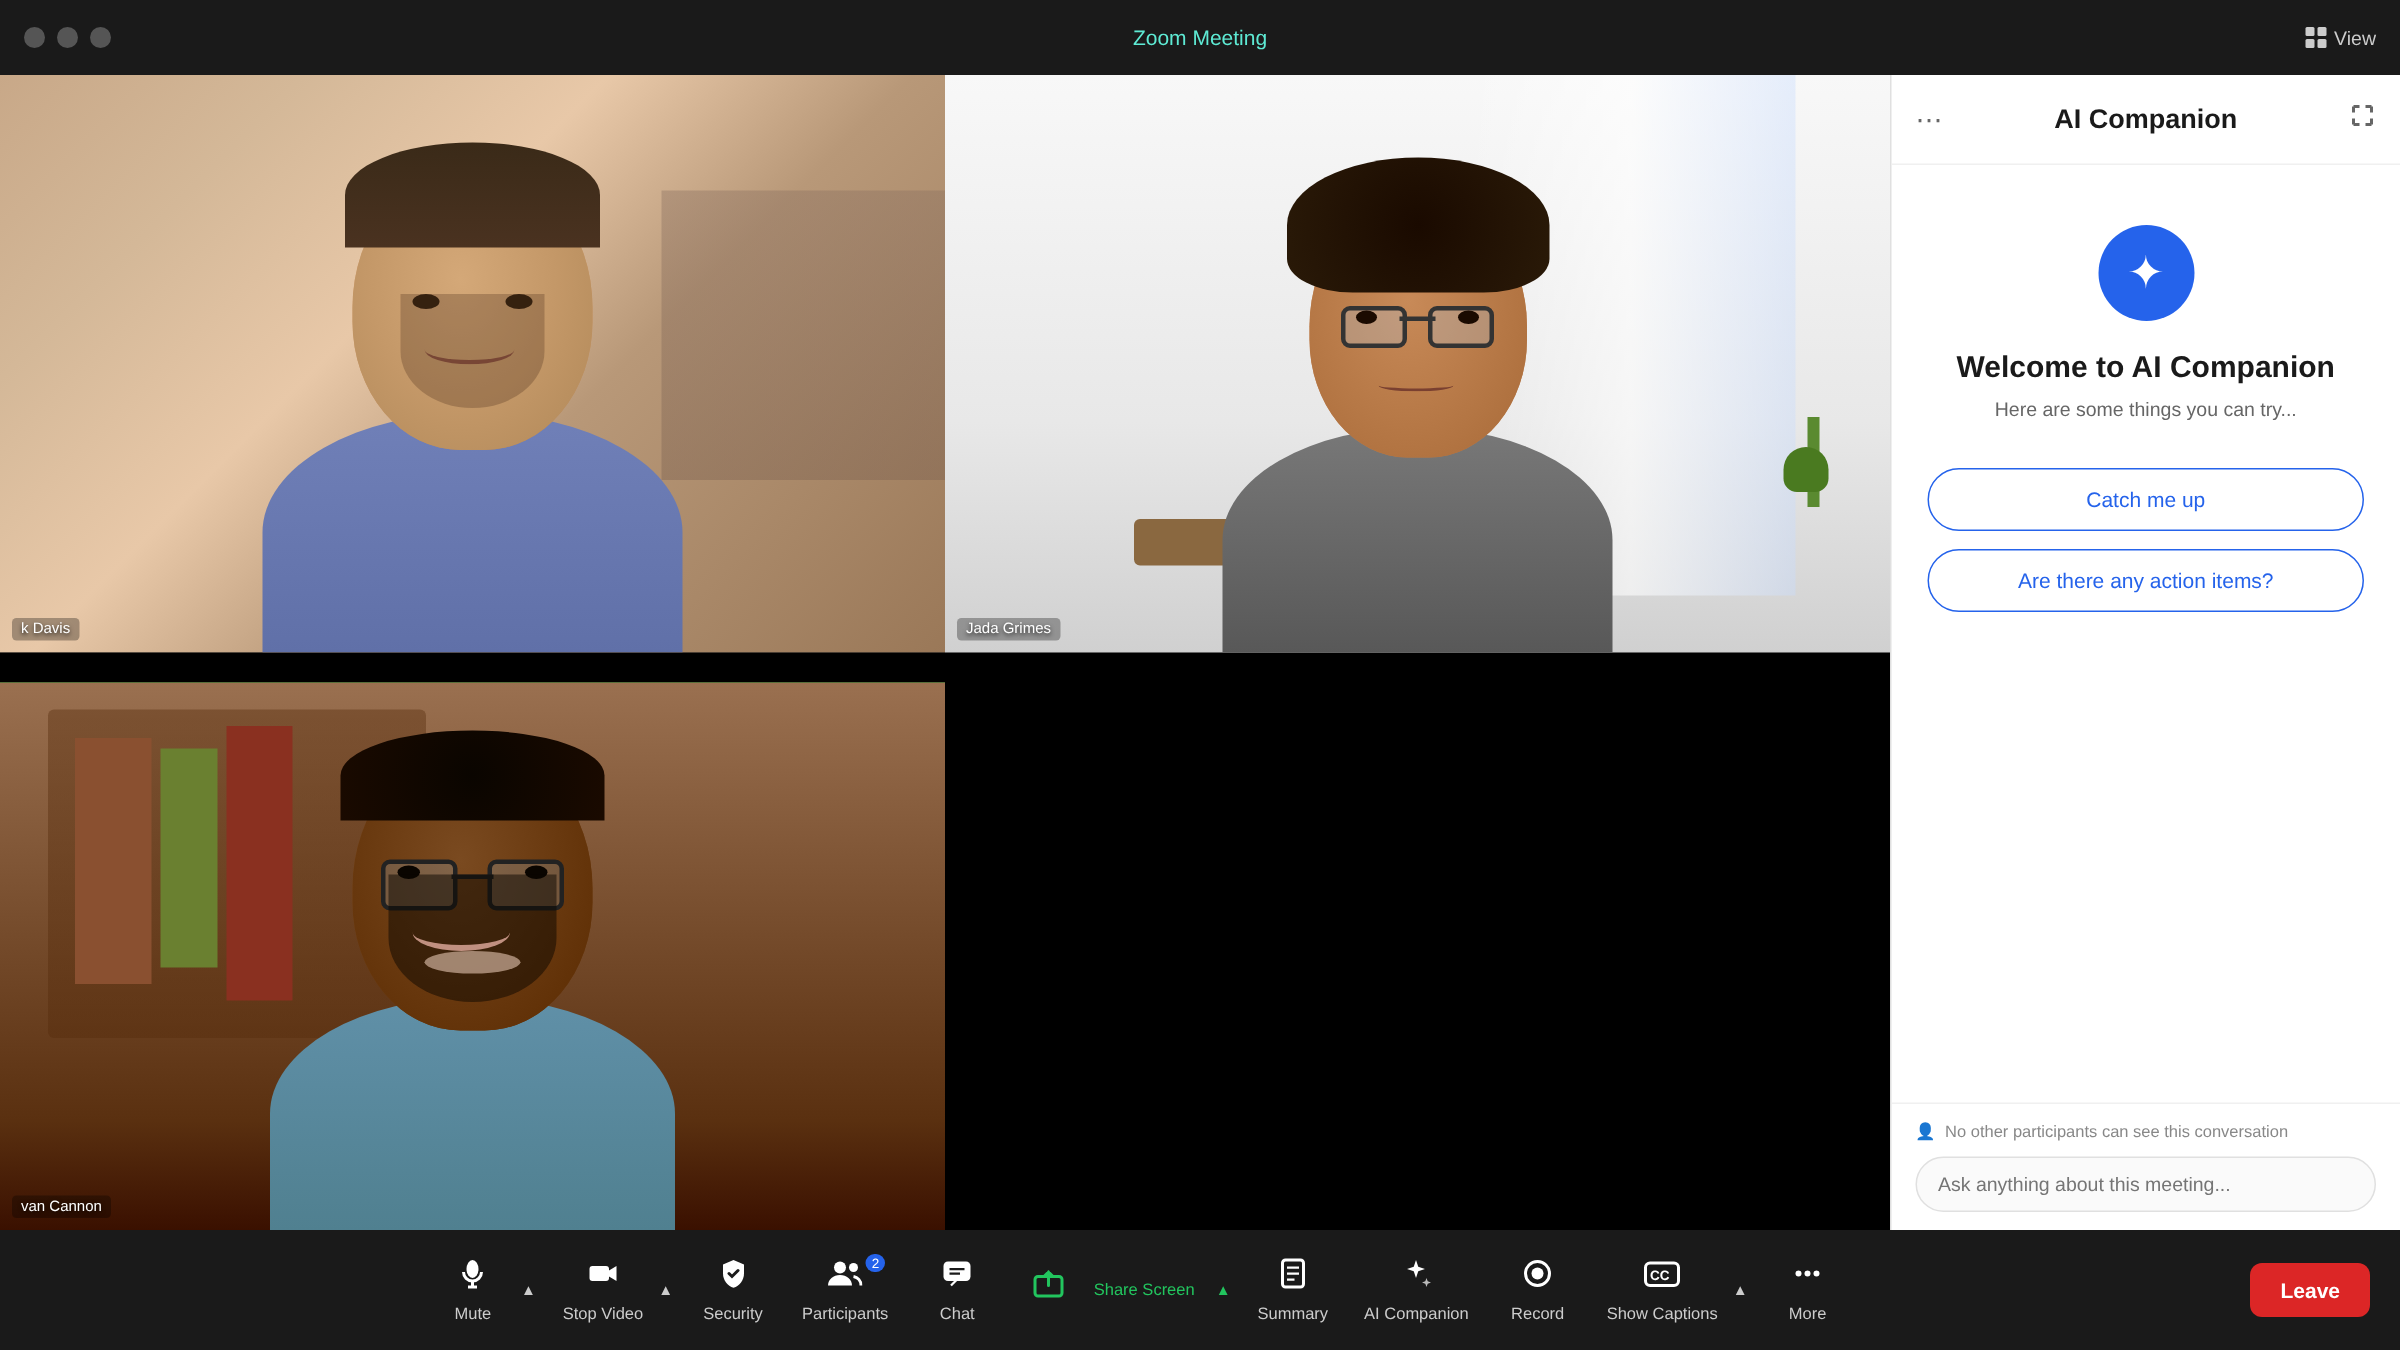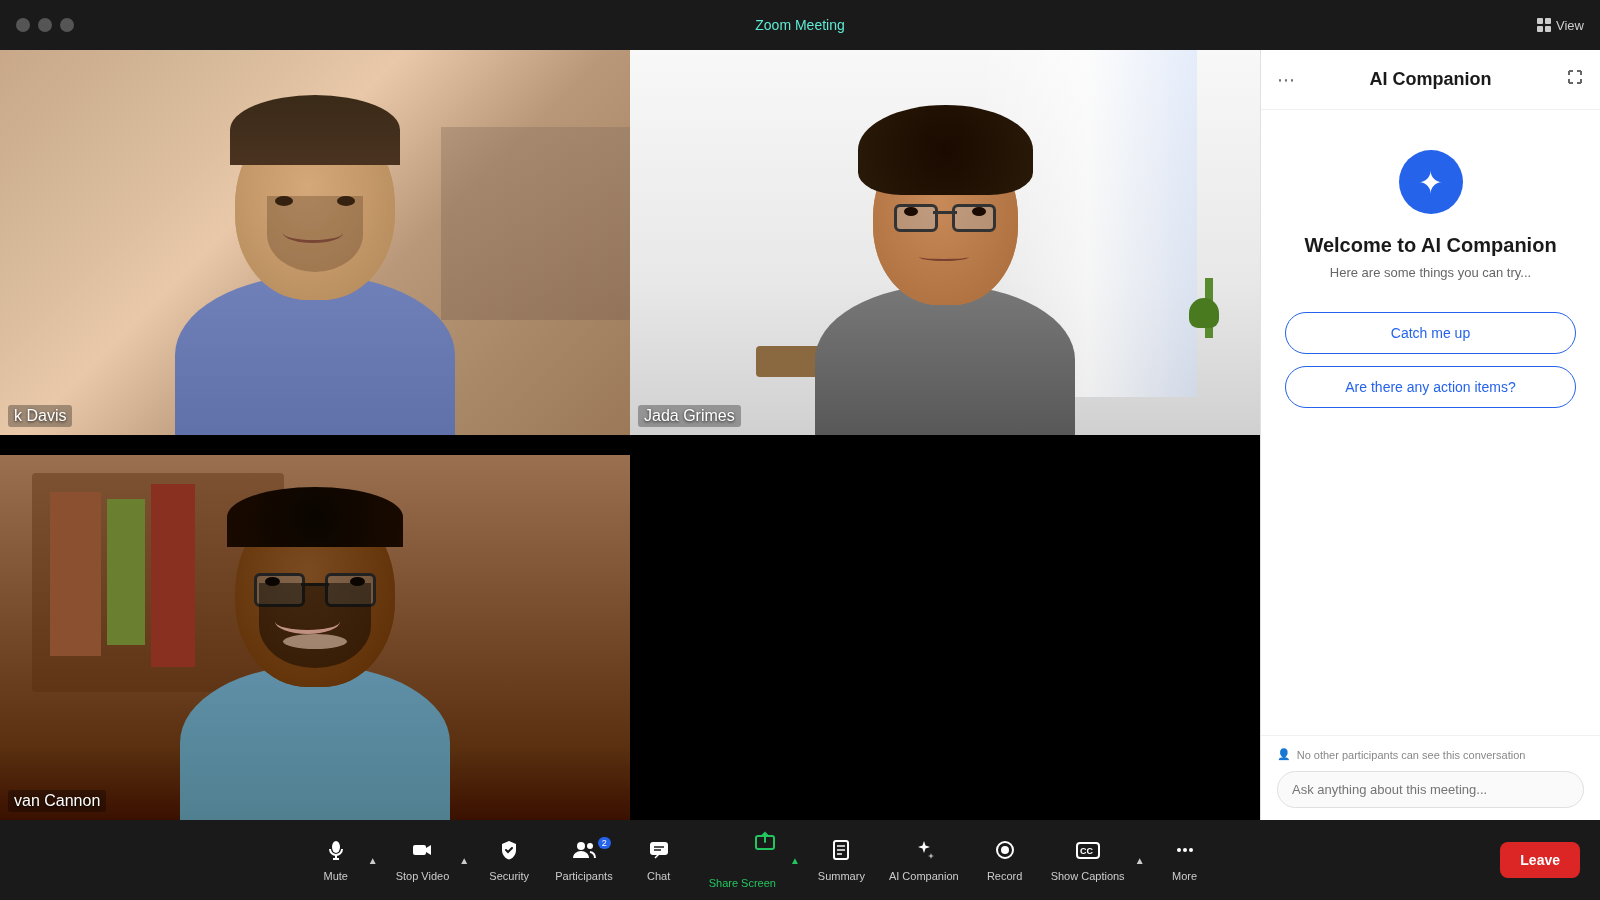--- a/index.html
+++ b/index.html
@@ -73,21 +73,21 @@
       outline: 3px solid #3ecf4a;
       outline-offset: -3px;
       margin-top: 20px;
     }
 
     .participant-label {
       position: absolute;
       bottom: 8px;
       left: 8px;
       color: white;
-      font-size: 16px;
+      font-size: 10px;
       font-weight: 500;
       text-shadow: 0 1px 3px rgba(0,0,0,0.8);
       background: rgba(0,0,0,0.3);
       padding: 2px 6px;
       border-radius: 3px;
     }
 
     
     .ai-panel {
       width: 340px;
@@ -258,22 +258,21 @@
 
     .toolbar-btn-chevron {
       color: #ccc;
       font-size: 10px;
       cursor: pointer;
       padding: 4px 2px;
     }
 
     .share-screen-btn {
       display: flex;
-      flex-direction: column;
-      align-items: flex-end;
+      align-items: center;
       gap: 19px;
       cursor: pointer;
       padding: 4px 12px;
       border-radius: 8px;
       background: none;
       border: none;
     }
 
     .share-screen-icon {
       color: #22c55e;

